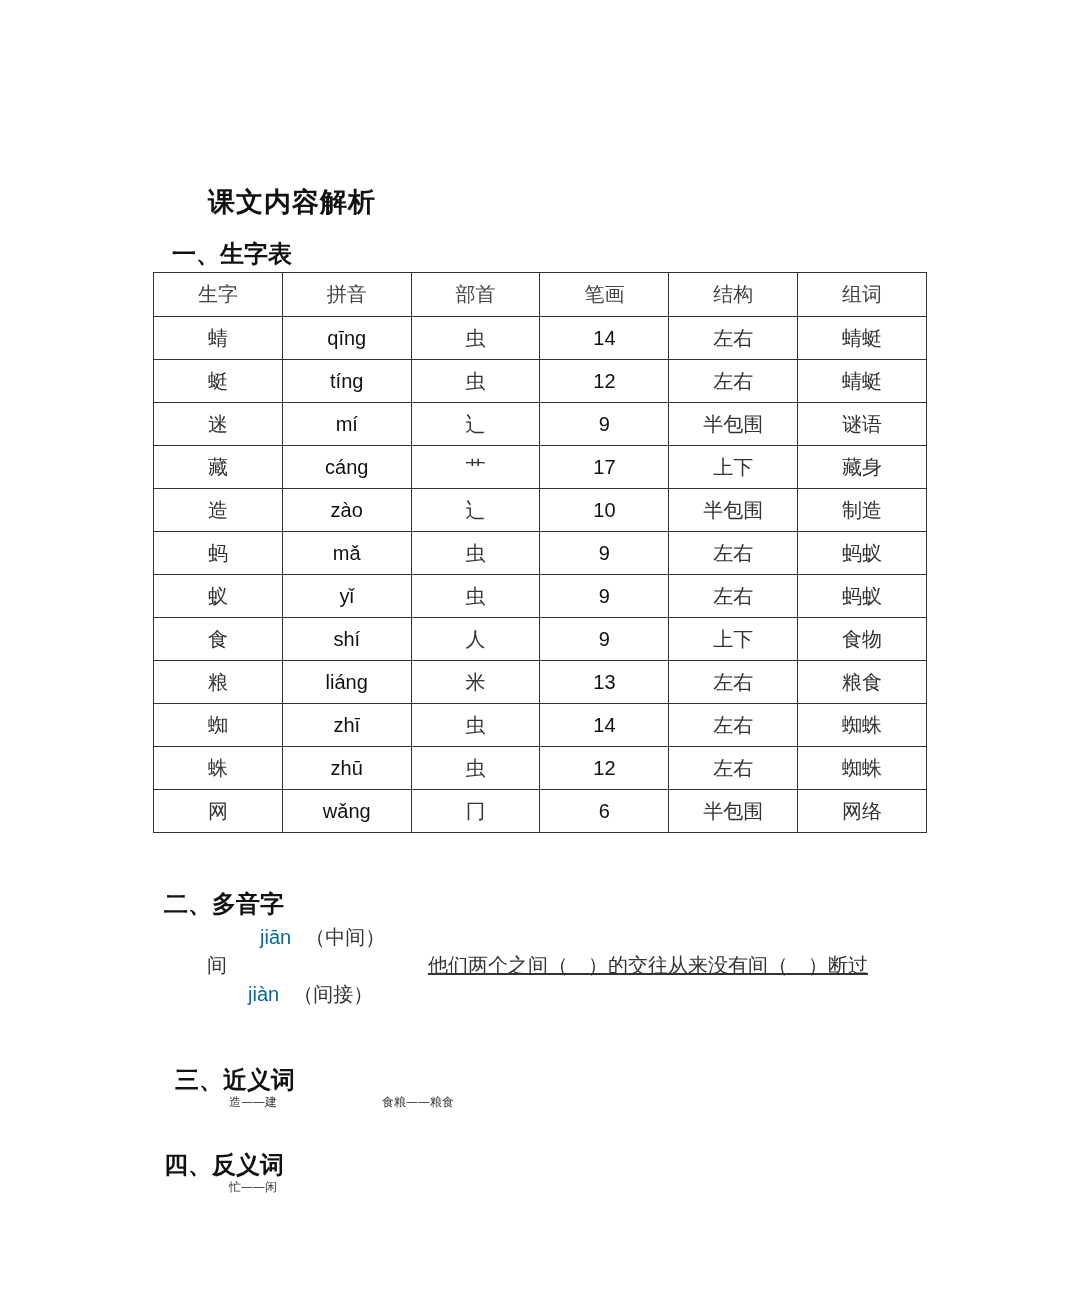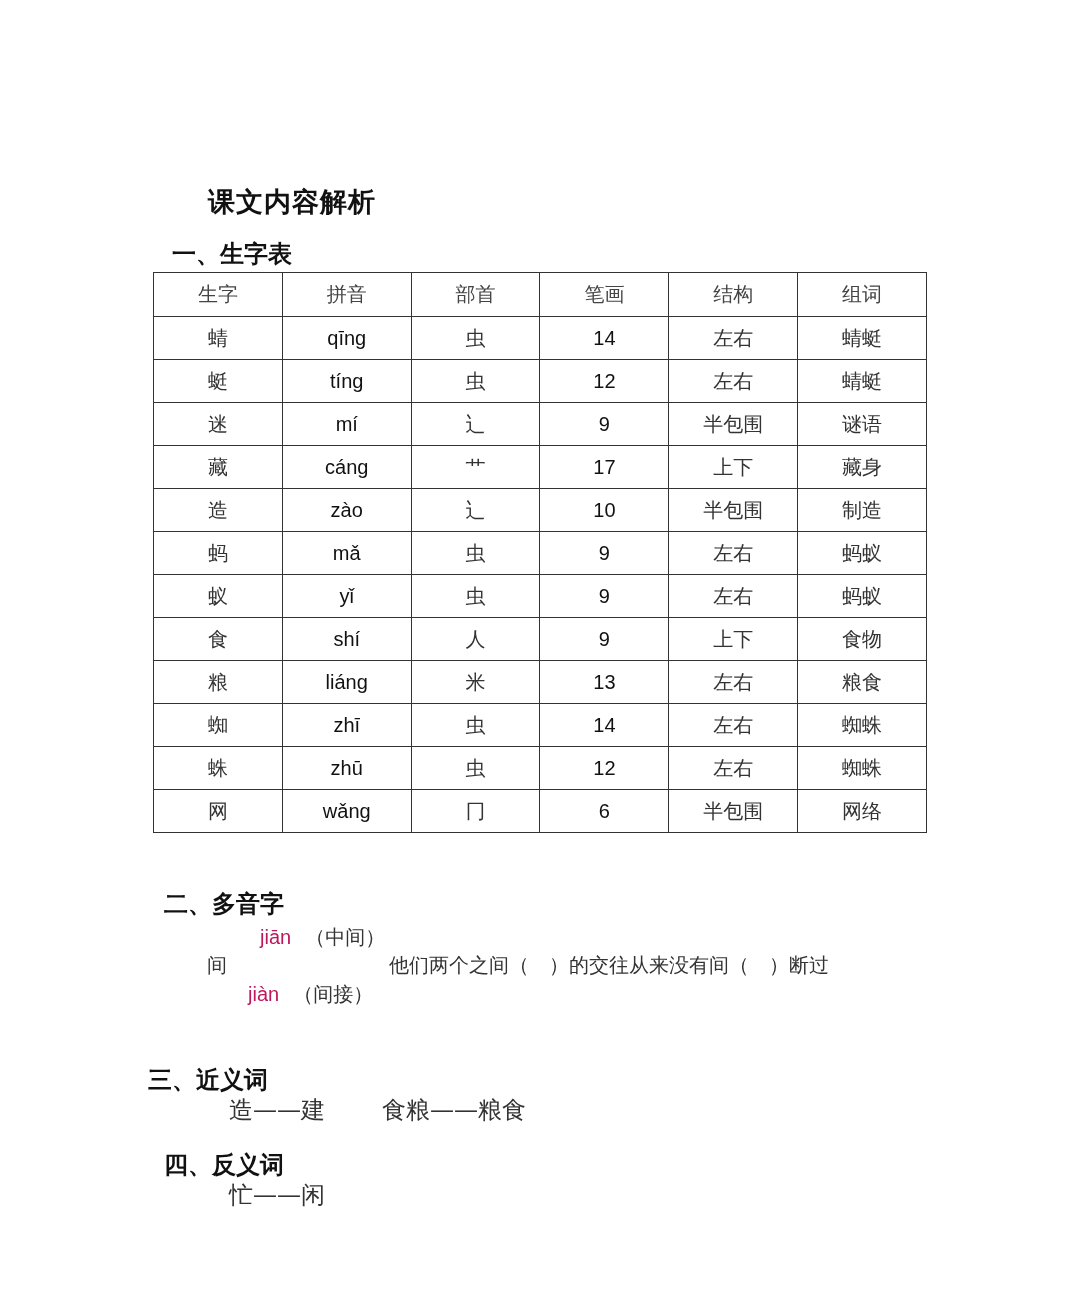--- a/index.html
+++ b/index.html
@@ -28,21 +28,21 @@
     }
     .section-heading {
       position: absolute;
       font-size: 24px;
       font-weight: bold;
       font-family: "DejaVu Sans", "Liberation Sans", sans-serif;
       color: #111;
     }
     #sec1-heading { left: 172px; top: 238px; }
     #sec2-heading { left: 164px; top: 888px; }
-    #sec3-heading { left: 148px; top: 1064px; }
+    #sec3-heading { left: 175px; top: 1064px; }
     #sec4-heading { left: 164px; top: 1149px; }
 
     table.char-table {
       position: absolute;
       left: 153px;
       top: 272px;
       width: 774px;
       border-collapse: collapse;
       table-layout: fixed;
     }
@@ -60,28 +60,28 @@
       height: 43px;
       color: #444;
     }
     table.char-table td.latin {
       font-family: "Liberation Sans", "DejaVu Sans", sans-serif;
       color: #111;
       font-size: 20px;
     }
 
     .poly-block { position: absolute; font-size: 20px; color: #333; }
-    .latin-text { font-family: "Liberation Sans", "DejaVu Sans", sans-serif; color: #be185d; }
+    .latin-text { font-family: "Liberation Sans", "DejaVu Sans", sans-serif; color: #0369a1; }
     #poly-reading-1 { left: 260px; top: 924px; }
     #poly-reading-2 { left: 248px; top: 981px; }
     #poly-char { left: 207px; top: 952px; }
-    #poly-sentence { left: 389px; top: 952px; }
+    #poly-sentence { left: 428px; top: 952px; text-decoration: underline; }
     .reading-gloss { margin-left: 14px; }
 
-    .pair-line { position: absolute; font-size: 24px; color: #333; }
+    .pair-line { position: absolute; font-size: 12px; color: #333; }
     #syn-1 { left: 229px; top: 1094px; }
     #syn-2 { left: 382px; top: 1094px; }
     #ant-1 { left: 229px; top: 1179px; }
   </style>
 </head>
 <body>
 
 <div class="page-title">课文内容解析</div>
 
 <div id="sec1-heading" class="section-heading">一、生字表</div>

